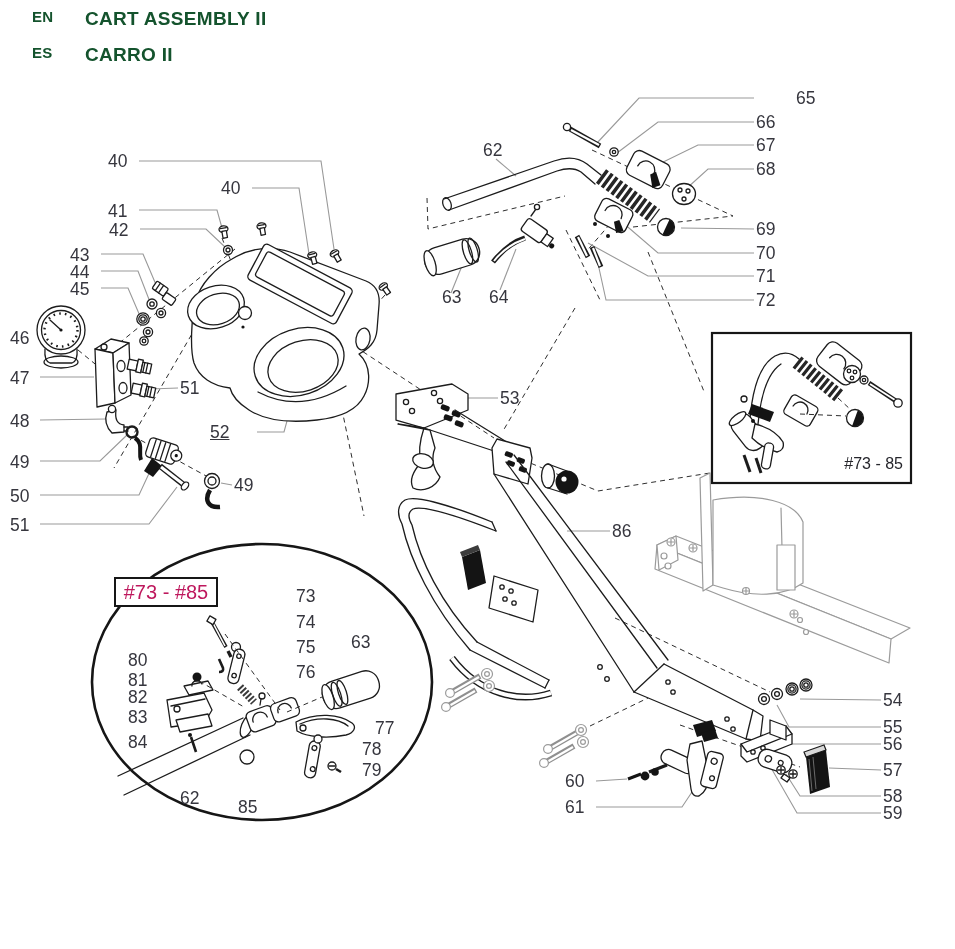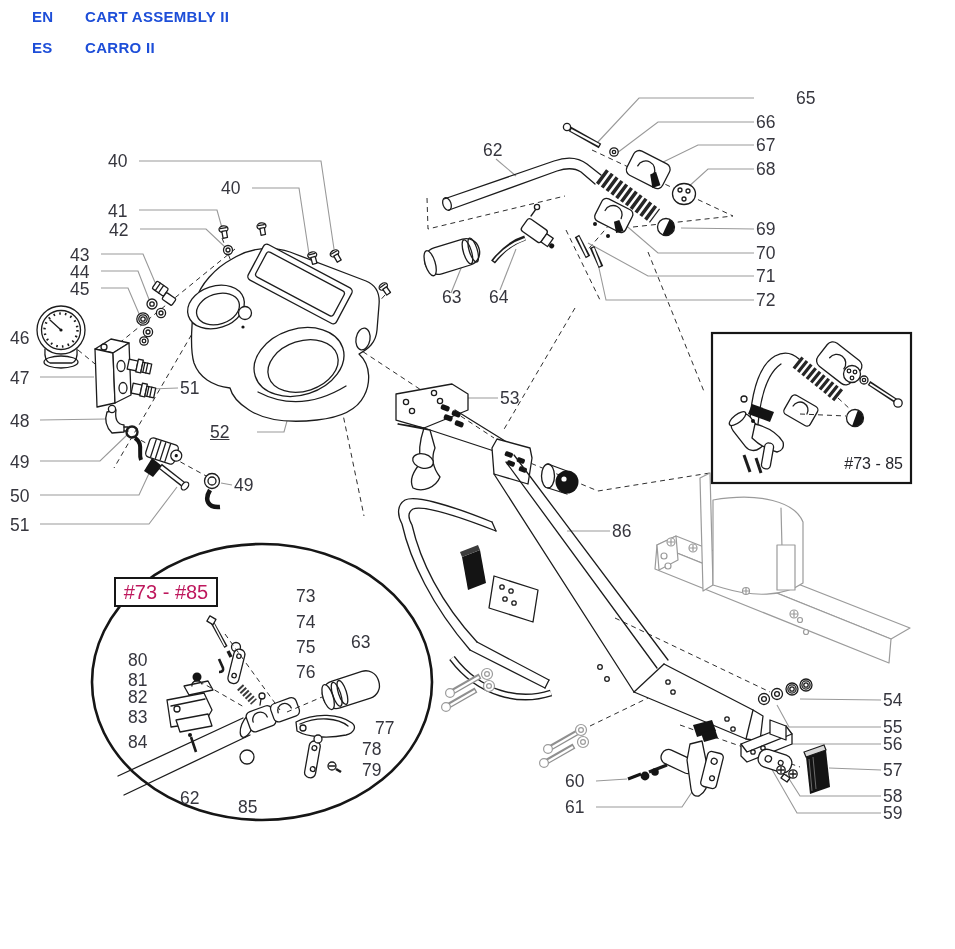--- a/index.html
+++ b/index.html
@@ -1,23 +1,23 @@
 <!DOCTYPE html>
 <html><head>
 <meta charset="utf-8">
 <style>
   html,body{margin:0;padding:0;background:#fff;}
   #stage{position:relative;width:955px;height:949px;background:#fff;overflow:hidden;
          font-family:"Liberation Sans",sans-serif;}
   #art{position:absolute;left:0;top:0;}
   .callout{position:absolute;font:400 17.5px/1.1 "Liberation Sans",sans-serif;color:#36363e;white-space:nowrap;}
-  #title-block{position:absolute;left:32px;top:8px;color:#1d4ed8;}
+  #title-block{position:absolute;left:32px;top:8px;color:#14532d;}
   .trow{display:flex;margin-bottom:14px;}
   .trow .lang{font-weight:700;font-size:15px;width:53px;letter-spacing:.3px;}
-  .trow .ttext{font-weight:700;font-size:15px;letter-spacing:.3px;}
+  .trow .ttext{font-weight:700;font-size:19px;letter-spacing:.3px;}
   #inset-box-label{position:absolute;left:841px;top:456px;width:62px;font:400 16px/1 "Liberation Sans",sans-serif;color:#26262c;text-align:right;}
   #inset-circle-label{position:absolute;left:114px;top:577px;width:100px;height:26px;border:2.5px solid #161616;
       background:#fff;font:400 20px/26px "Liberation Sans",sans-serif;color:#be185d;text-align:center;}
 </style>
 </head>
 <body>
 
 <div id="stage">
 
 <svg id="art" width="955" height="949" viewBox="0 0 955 949">

